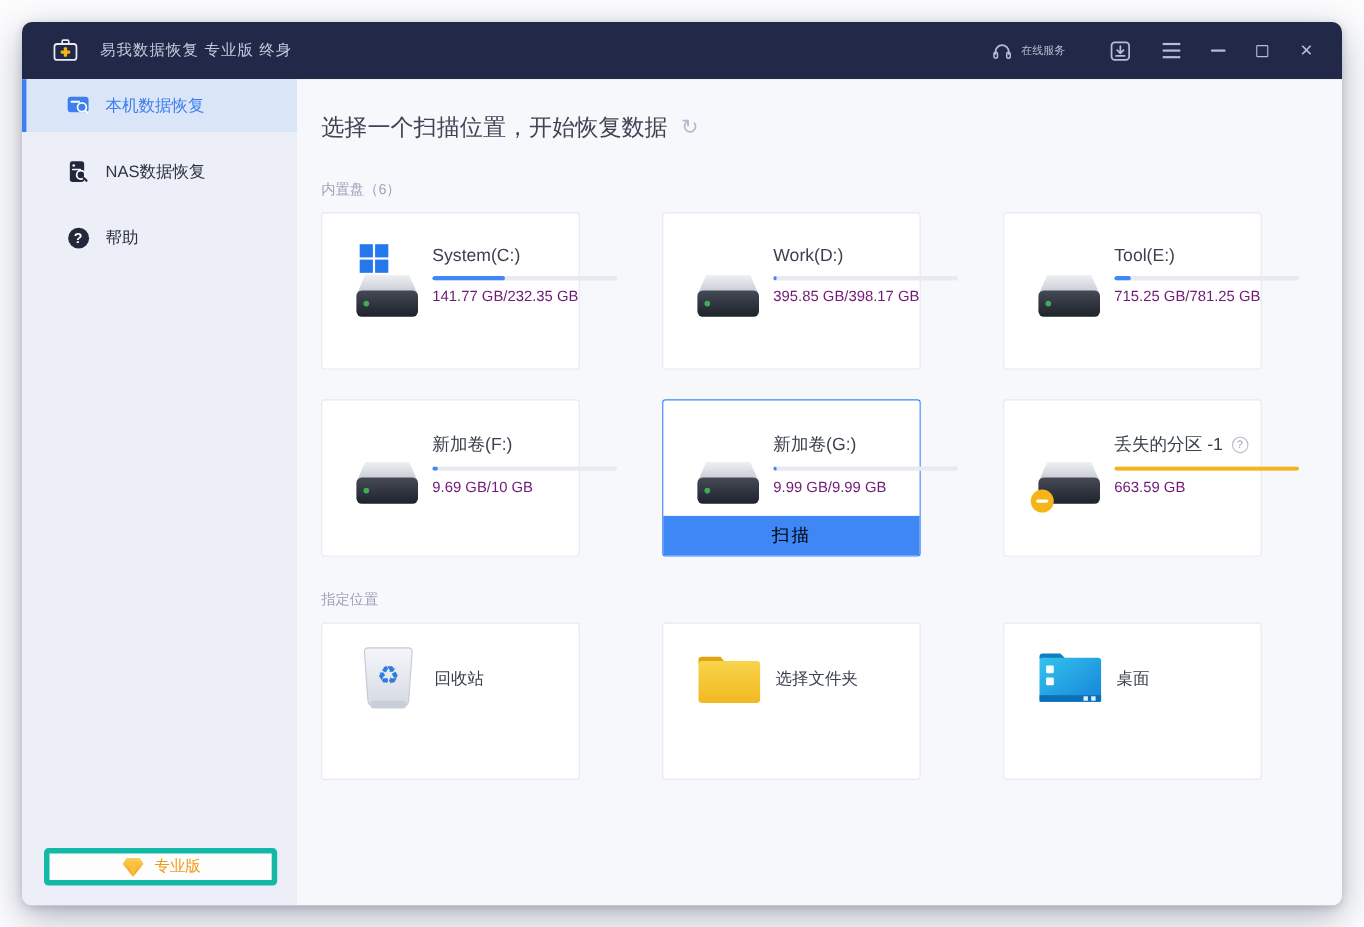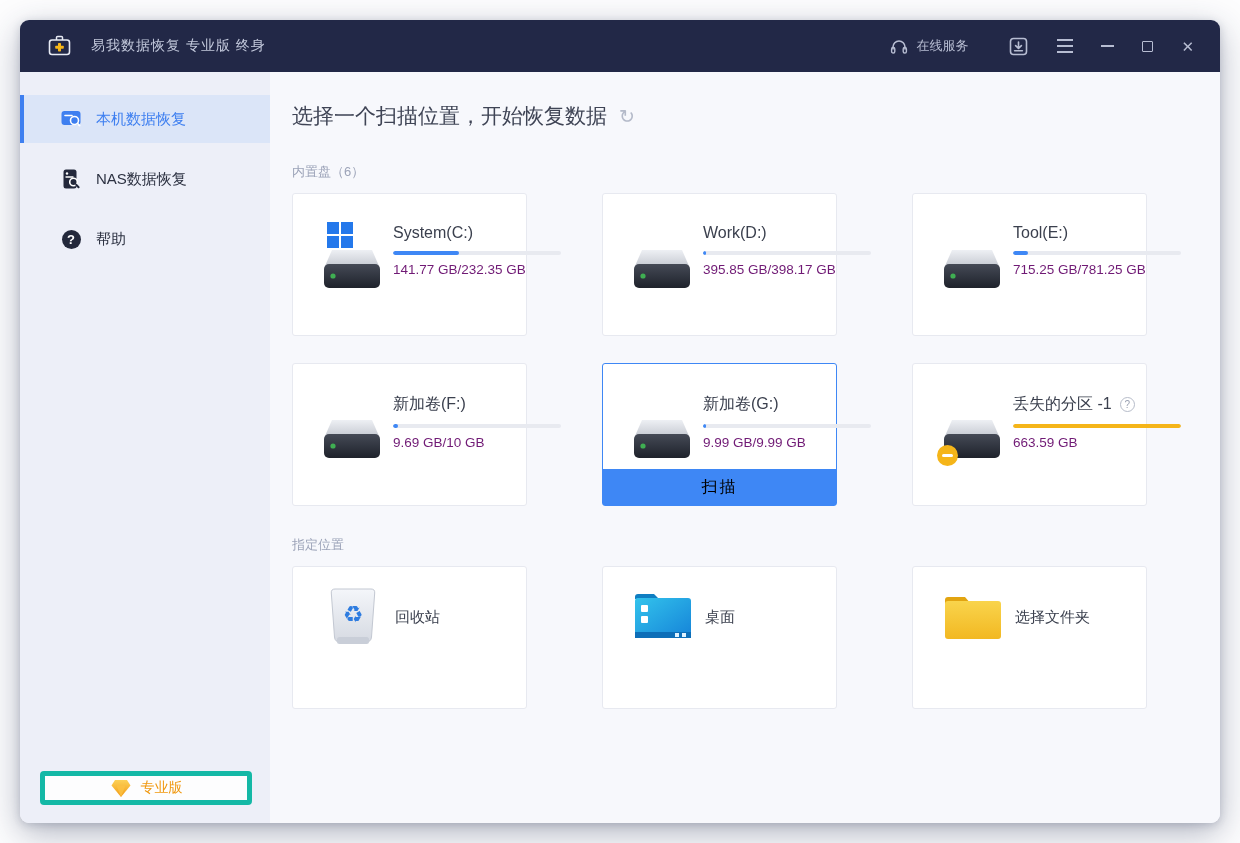--- a/index.html
+++ b/index.html
@@ -10,32 +10,32 @@
     box-shadow:0 10px 34px rgba(35,45,80,.35), 0 2px 8px rgba(35,45,80,.18); }
 
   
   .titlebar { height:52px; background:#222847; display:flex; align-items:center;
     padding:0 26px 0 26px; color:#c6cbdd; }
   .app-ico { margin-right:18px; display:flex; }
   .app-title { font-size:14px; letter-spacing:1px; color:#c3c9dc; }
   .tb-right { margin-left:auto; display:flex; align-items:center; gap:0; }
   .tb-btn { display:flex; align-items:center; justify-content:center;
     height:52px; padding:0 14px; cursor:pointer; color:#b7bdd2; }
-  .support { gap:8px; font-size:13px; padding-right:26px; }
+  .support { gap:8px; font-size:10px; padding-right:26px; }
   .bar-ico { display:flex; }
   .glyph-min { width:13px; height:2px; background:#b7bdd2; }
   .glyph-max { width:11px; height:11px; border:1.6px solid #b7bdd2; border-radius:1px; }
   .glyph-close { font-size:15px; line-height:1; }
   .hamburger { display:flex; flex-direction:column; gap:4px; }
   .hamburger i { display:block; width:16px; height:2px; background:#b7bdd2; }
 
   
   .body { display:flex; height:751px; }
   .sidebar { width:250px; background:#edeff8; position:relative; flex:none; }
-  .nav { padding-top:23px; }
+  .nav { }
   .nav-item { height:48px; margin-bottom:12px; display:flex; align-items:center;
     padding-left:40px; gap:14px; font-size:15px; color:#2d3242; cursor:pointer;
     position:relative; }
   .nav-item.sel { background:#dbe5f8; color:#3e7ff0; }
   .nav-item.sel::before { content:""; position:absolute; left:0; top:0; bottom:0;
     width:4px; background:#3e7ff0; }
   .nav-ico { width:22px; height:22px; display:flex; align-items:center; justify-content:center; }
   .help-circle { width:19px; height:19px; border-radius:50%; background:#23283b; color:#fff;
     font-size:13px; font-weight:bold; display:flex; align-items:center; justify-content:center; }
   .edition { position:absolute; left:20px; right:18px; bottom:18px; height:34px;
@@ -363,54 +363,54 @@
               </svg>
               <span class="bin-glyph">♻</span>
             </div>
             <span class="loc-label">回收站</span>
           </div>
         </div>
 
         <div class="card loc-card">
           <div class="loc-inner">
             <div class="loc-wrap">
+              <svg width="62" height="50" viewBox="0 0 62 50">
+                <defs>
+                    <linearGradient id="gFold" x1="0" y1="0" x2="0" y2="1">
+                  <stop offset="0" stop-color="#f9d44c"></stop>
+                      <stop offset="1" stop-color="#f2b822"></stop>
+                </linearGradient>
+                  </defs>
+                <path d="M3 8 q0-3 3-3 h17 l6 7 h-26 z" fill="#e2a410"></path>
+                <rect x="3" y="9" width="56" height="38" rx="3" fill="url(#gFold)"></rect>
+              </svg>
+            </div>
+            <span class="loc-label">选择文件夹</span>
+          </div>
+        </div>
+
+        <div class="card loc-card">
+          <div class="loc-inner">
+            <div class="loc-wrap">
               <svg width="62" height="52" viewBox="0 0 62 52">
                 <defs>
                     <linearGradient id="gDesk" x1="0" y1="0" x2="1" y2="1">
                   <stop offset="0" stop-color="#33c3ec"></stop>
                       <stop offset="1" stop-color="#1583d8"></stop>
                 </linearGradient>
                   </defs>
                 <path d="M3 6 q0-3 3-3 h16 l5 5 h-24 z" fill="#0f7ec2"></path>
                 <rect x="3" y="7" width="56" height="40" rx="3" fill="url(#gDesk)"></rect>
                 <rect x="3" y="41" width="56" height="6" fill="#0d6eb8"></rect>
                 <rect x="9" y="14" width="7" height="7" rx="1" fill="#ffffff"></rect>
                 <rect x="9" y="25" width="7" height="7" rx="1" fill="#ffffff"></rect>
                 <rect x="43" y="42" width="4" height="4" fill="#dff2ff"></rect>
                 <rect x="50" y="42" width="4" height="4" fill="#dff2ff"></rect>
               </svg>
             </div>
             <span class="loc-label">桌面</span>
           </div>
         </div>
 
-        <div class="card loc-card">
-          <div class="loc-inner">
-            <div class="loc-wrap">
-              <svg width="62" height="50" viewBox="0 0 62 50">
-                <defs>
-                    <linearGradient id="gFold" x1="0" y1="0" x2="0" y2="1">
-                  <stop offset="0" stop-color="#f9d44c"></stop>
-                      <stop offset="1" stop-color="#f2b822"></stop>
-                </linearGradient>
-                  </defs>
-                <path d="M3 8 q0-3 3-3 h17 l6 7 h-26 z" fill="#e2a410"></path>
-                <rect x="3" y="9" width="56" height="38" rx="3" fill="url(#gFold)"></rect>
-              </svg>
-            </div>
-            <span class="loc-label">选择文件夹</span>
-          </div>
-        </div>
-
       </div>
     </div>
   </div>
 </div>
 
 </body></html>

